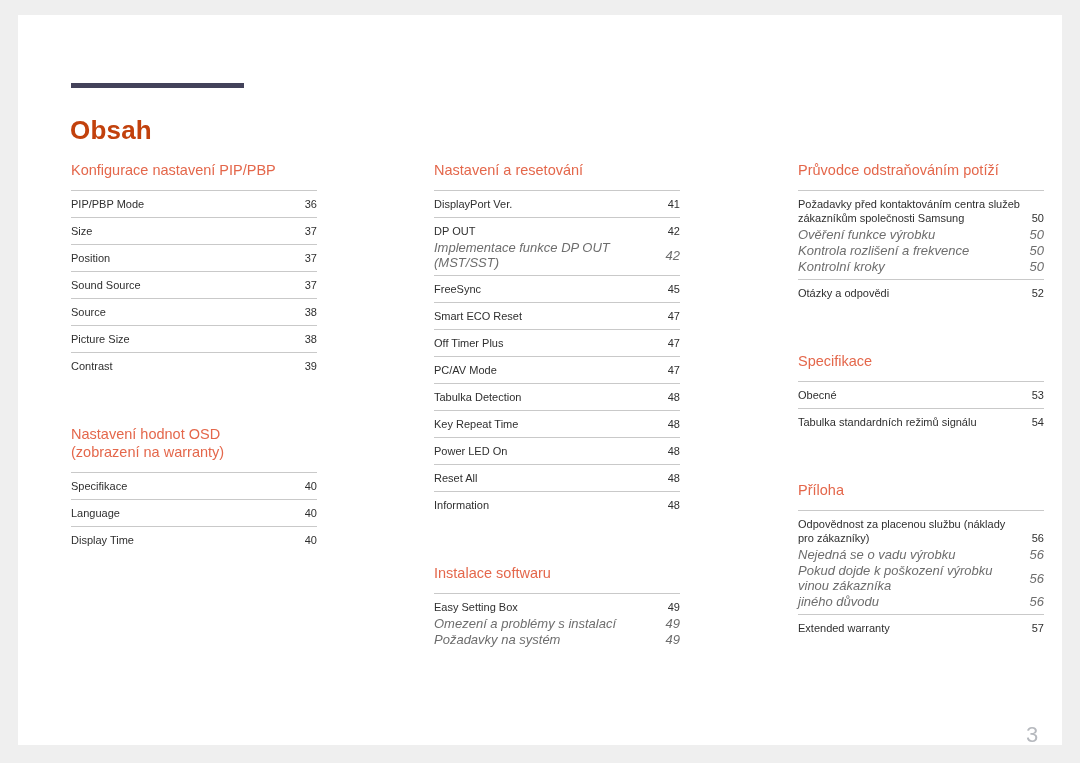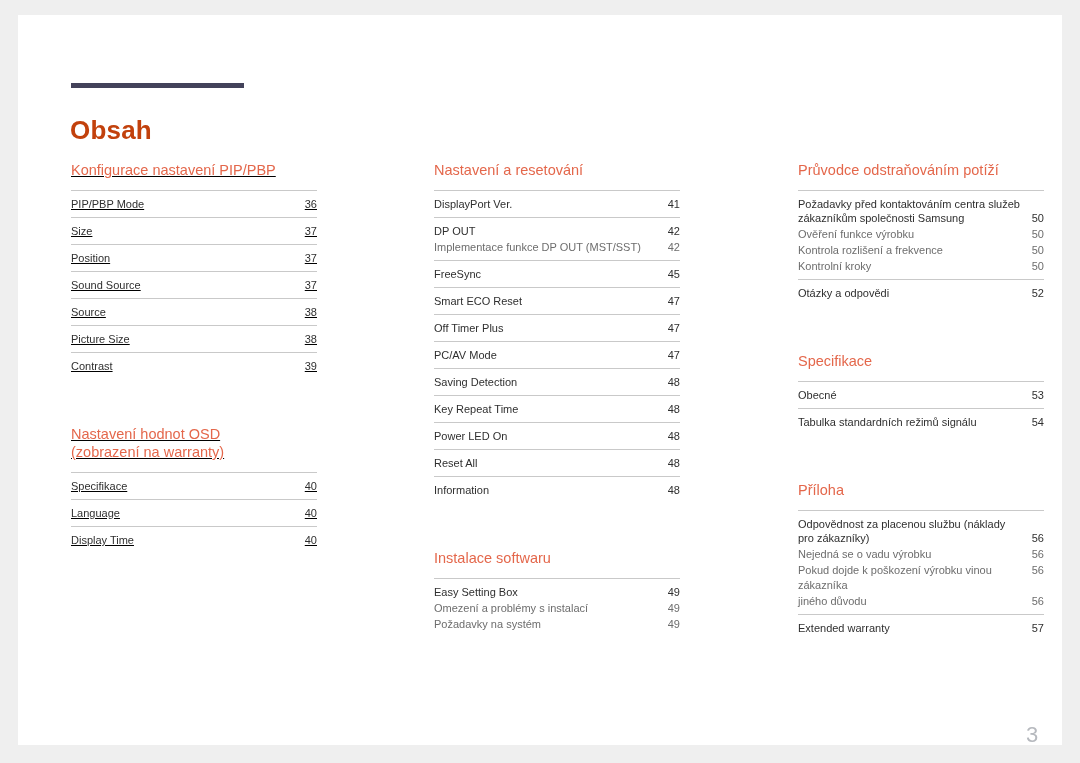--- a/index.html
+++ b/index.html
@@ -44,21 +44,21 @@
   .columns {
     position: absolute;
     left: 0;
     top: 146px;
     width: 1080px;
   }
   .col {
     position: absolute;
     top: 0;
   }
-  .col-1 { left: 53px;  width: 246px; text-decoration: underline; }
+  .col-1 { left: 53px;  width: 246px; }
   .col-2 { left: 416px; width: 246px; }
   .col-3 { left: 780px; width: 246px; }
 
   .section { margin-bottom: 0; }
   .section + .section { margin-top: 46px; }
 
   .section-heading {
     color: #e4674b;
     font-size: 14.5px;
     line-height: 18px;
@@ -81,26 +81,27 @@
   }
   .entry .label { padding-right: 8px; }
   .entry .pg { flex: none; }
 
   
   .entry.has-subs { padding-bottom: 2px; align-items: flex-end; }
 
   
   .sub {
     display: flex;
-    align-items: flex-start;
+    align-items: center;
     justify-content: space-between;
-    font-size: 11px;
+    font-size: 13px;
     color: #6d6d6d;
     line-height: 15px;
     padding: 0 0 1px 0;
+    font-style: italic;
   }
   .sub .label { padding-right: 8px; }
   .sub:last-child { padding-bottom: 5px; }
 
   
   .group { }
 
   
   .folio {
     position: absolute;
@@ -231,21 +232,21 @@
               </a>
             </div>
             <div class="group">
               <a class="entry">
                 <span class="label">PC/AV Mode</span>
                 <span class="pg">47</span>
               </a>
             </div>
             <div class="group">
               <a class="entry">
-                <span class="label">Saving Detection</span>
+                <span class="label">Tabulka Detection</span>
                 <span class="pg">48</span>
               </a>
             </div>
             <div class="group">
               <a class="entry">
                 <span class="label">Key Repeat Time</span>
                 <span class="pg">48</span>
               </a>
             </div>
             <div class="group">

